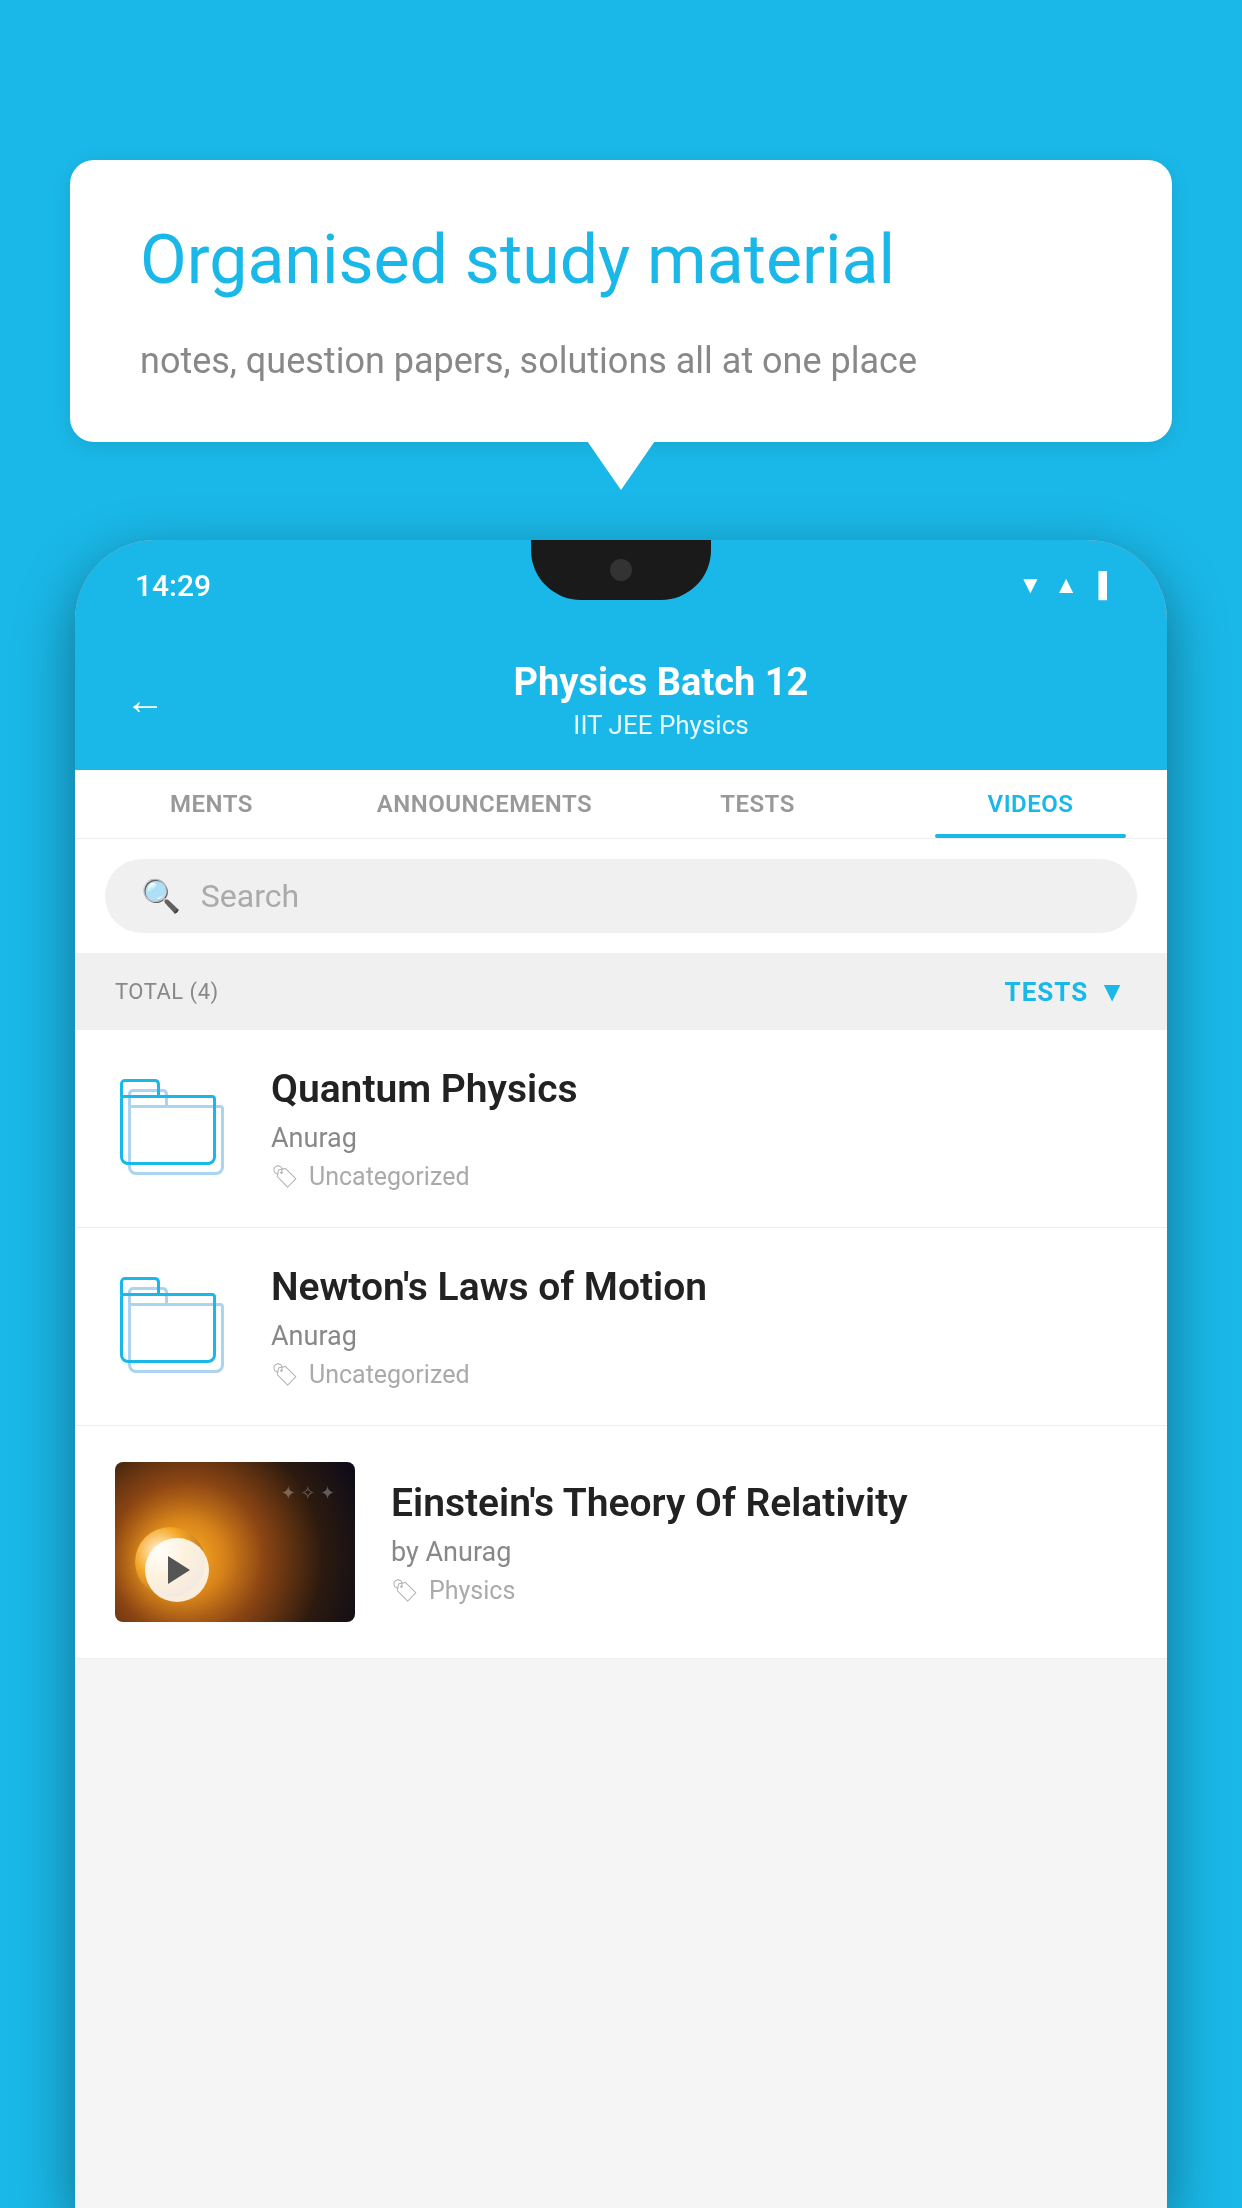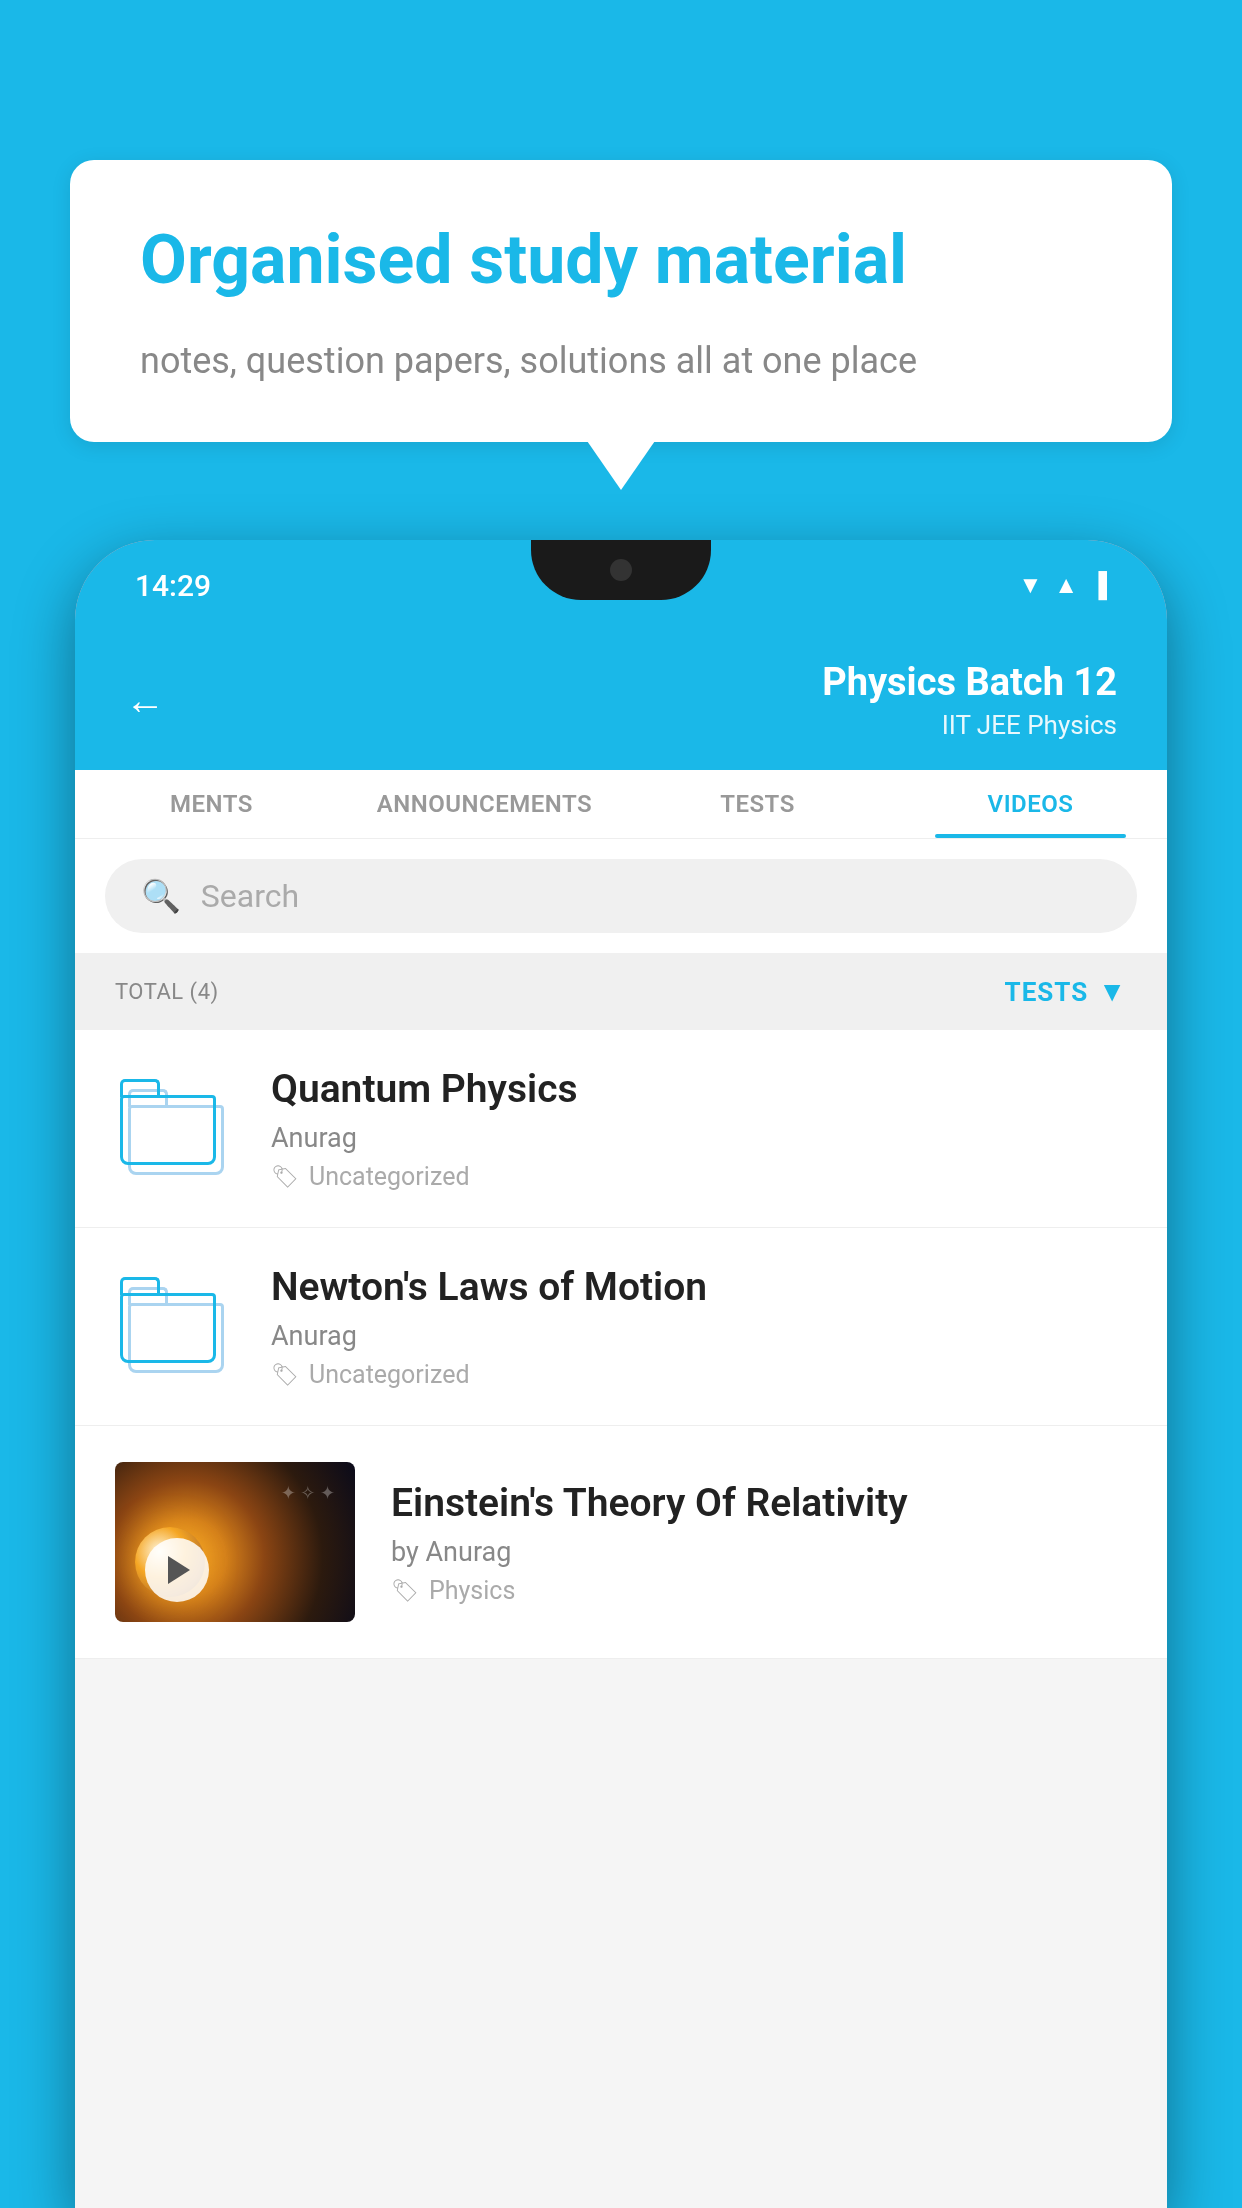--- a/index.html
+++ b/index.html
@@ -38,21 +38,21 @@
       width: 0;
       height: 0;
       border-left: 36px solid transparent;
       border-right: 36px solid transparent;
       border-top: 52px solid white;
     }
 
     .bubble-title {
       color: #1ab8e8;
       font-size: 68px;
-      font-weight: 700;
+      font-weight: 400;
       line-height: 1.2;
       margin-bottom: 28px;
     }
 
     .bubble-subtitle {
       color: #888;
       font-size: 36px;
       font-weight: 400;
       margin-top: 38px;
     }
@@ -128,21 +128,21 @@
       gap: 40px;
     }
 
     .back-arrow {
       color: white;
       font-size: 40px;
       cursor: pointer;
     }
 
     .header-title-block {
-      text-align: right;
+      text-align: center;
       flex: 1;
     }
 
     .header-title {
       color: white;
       font-size: 38px;
       font-weight: 700;
     }
 
     .header-subtitle {

